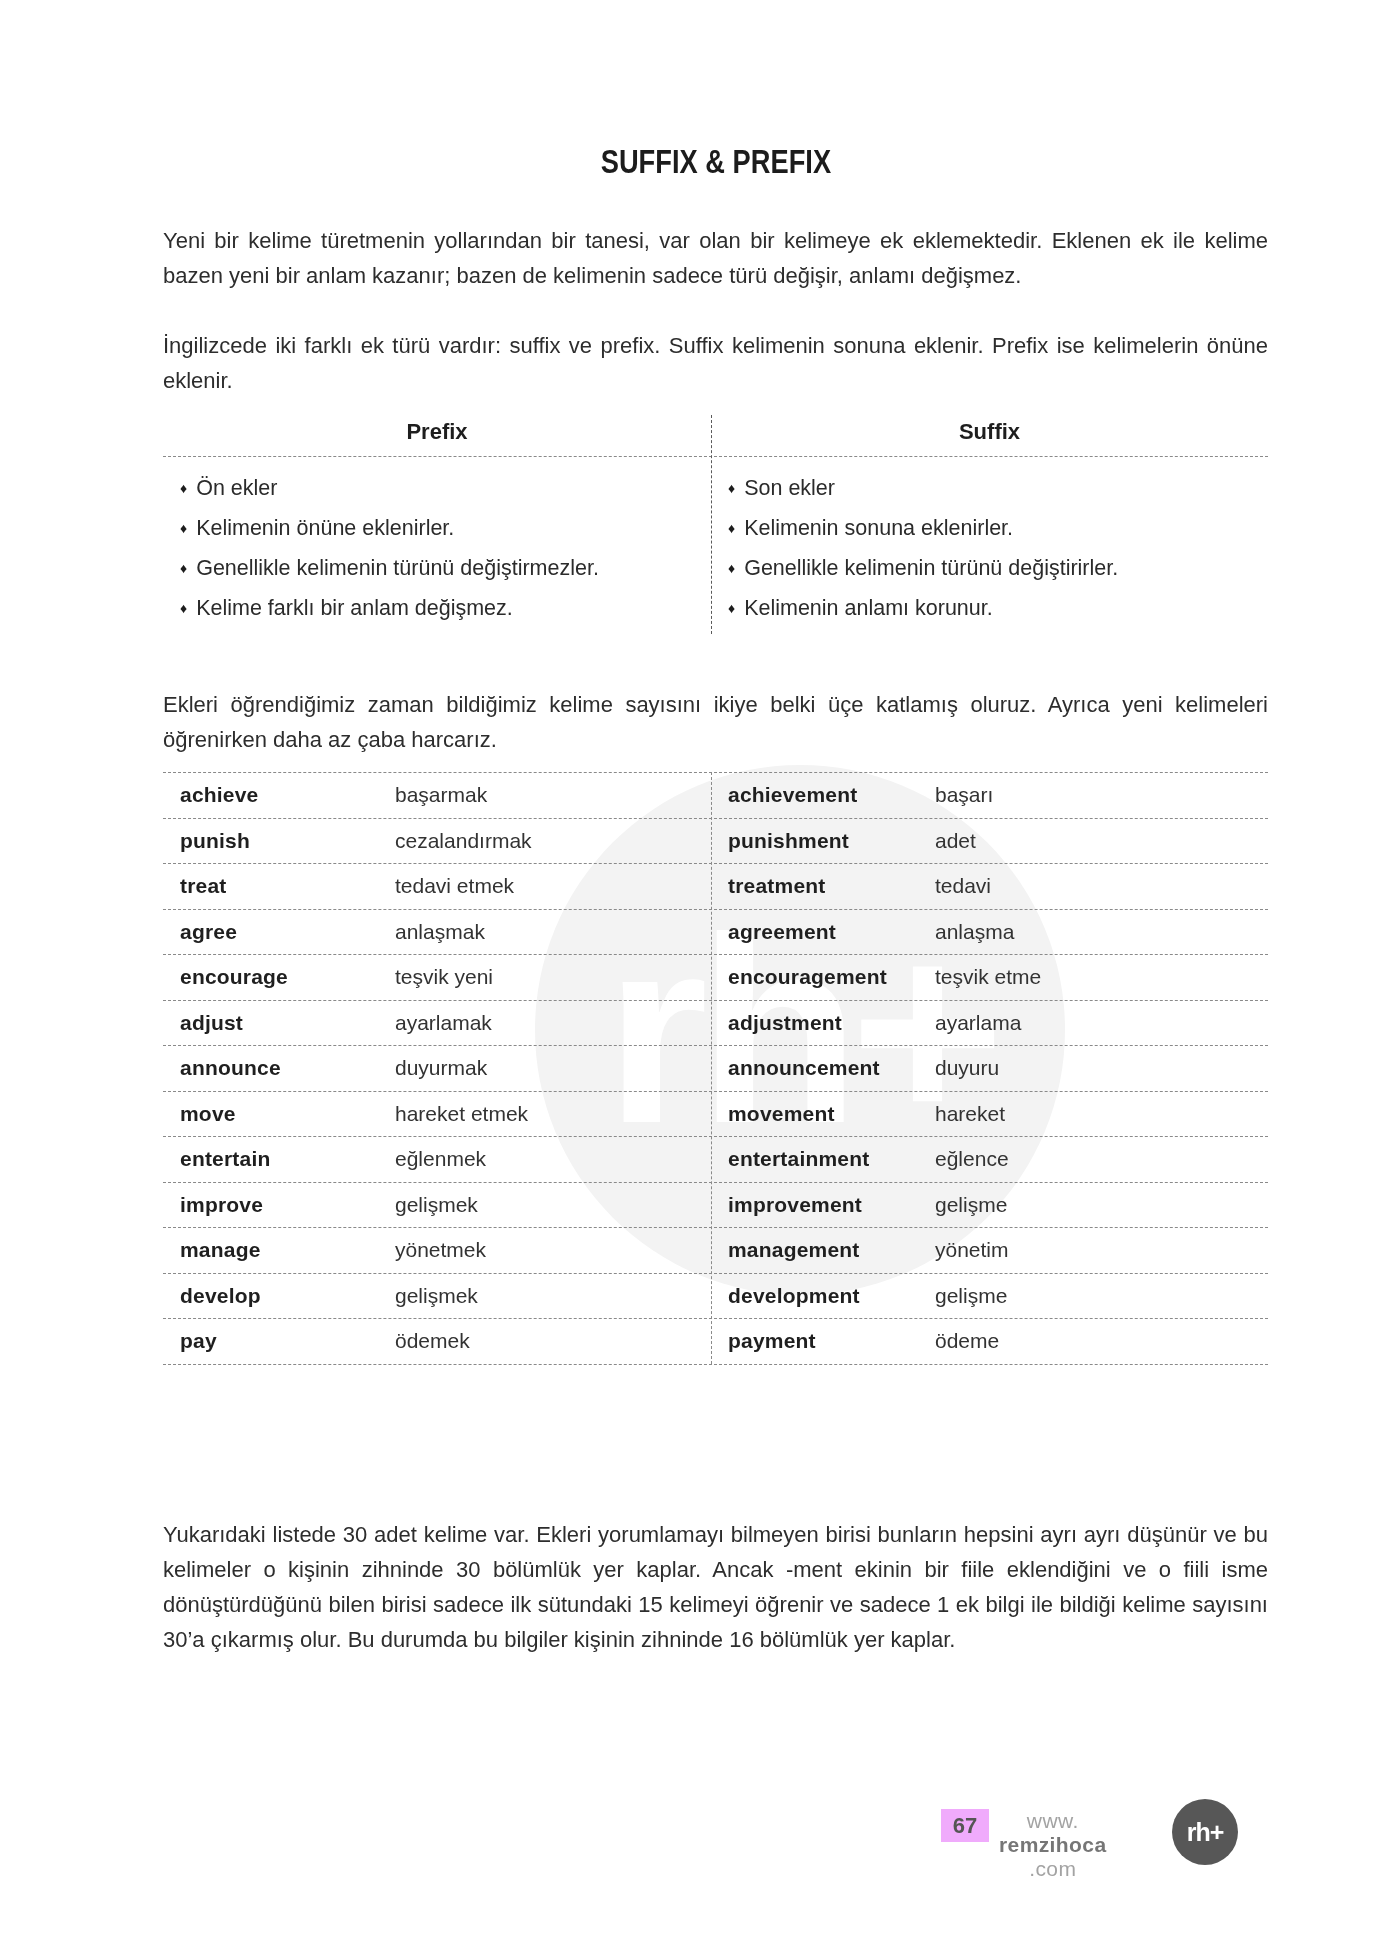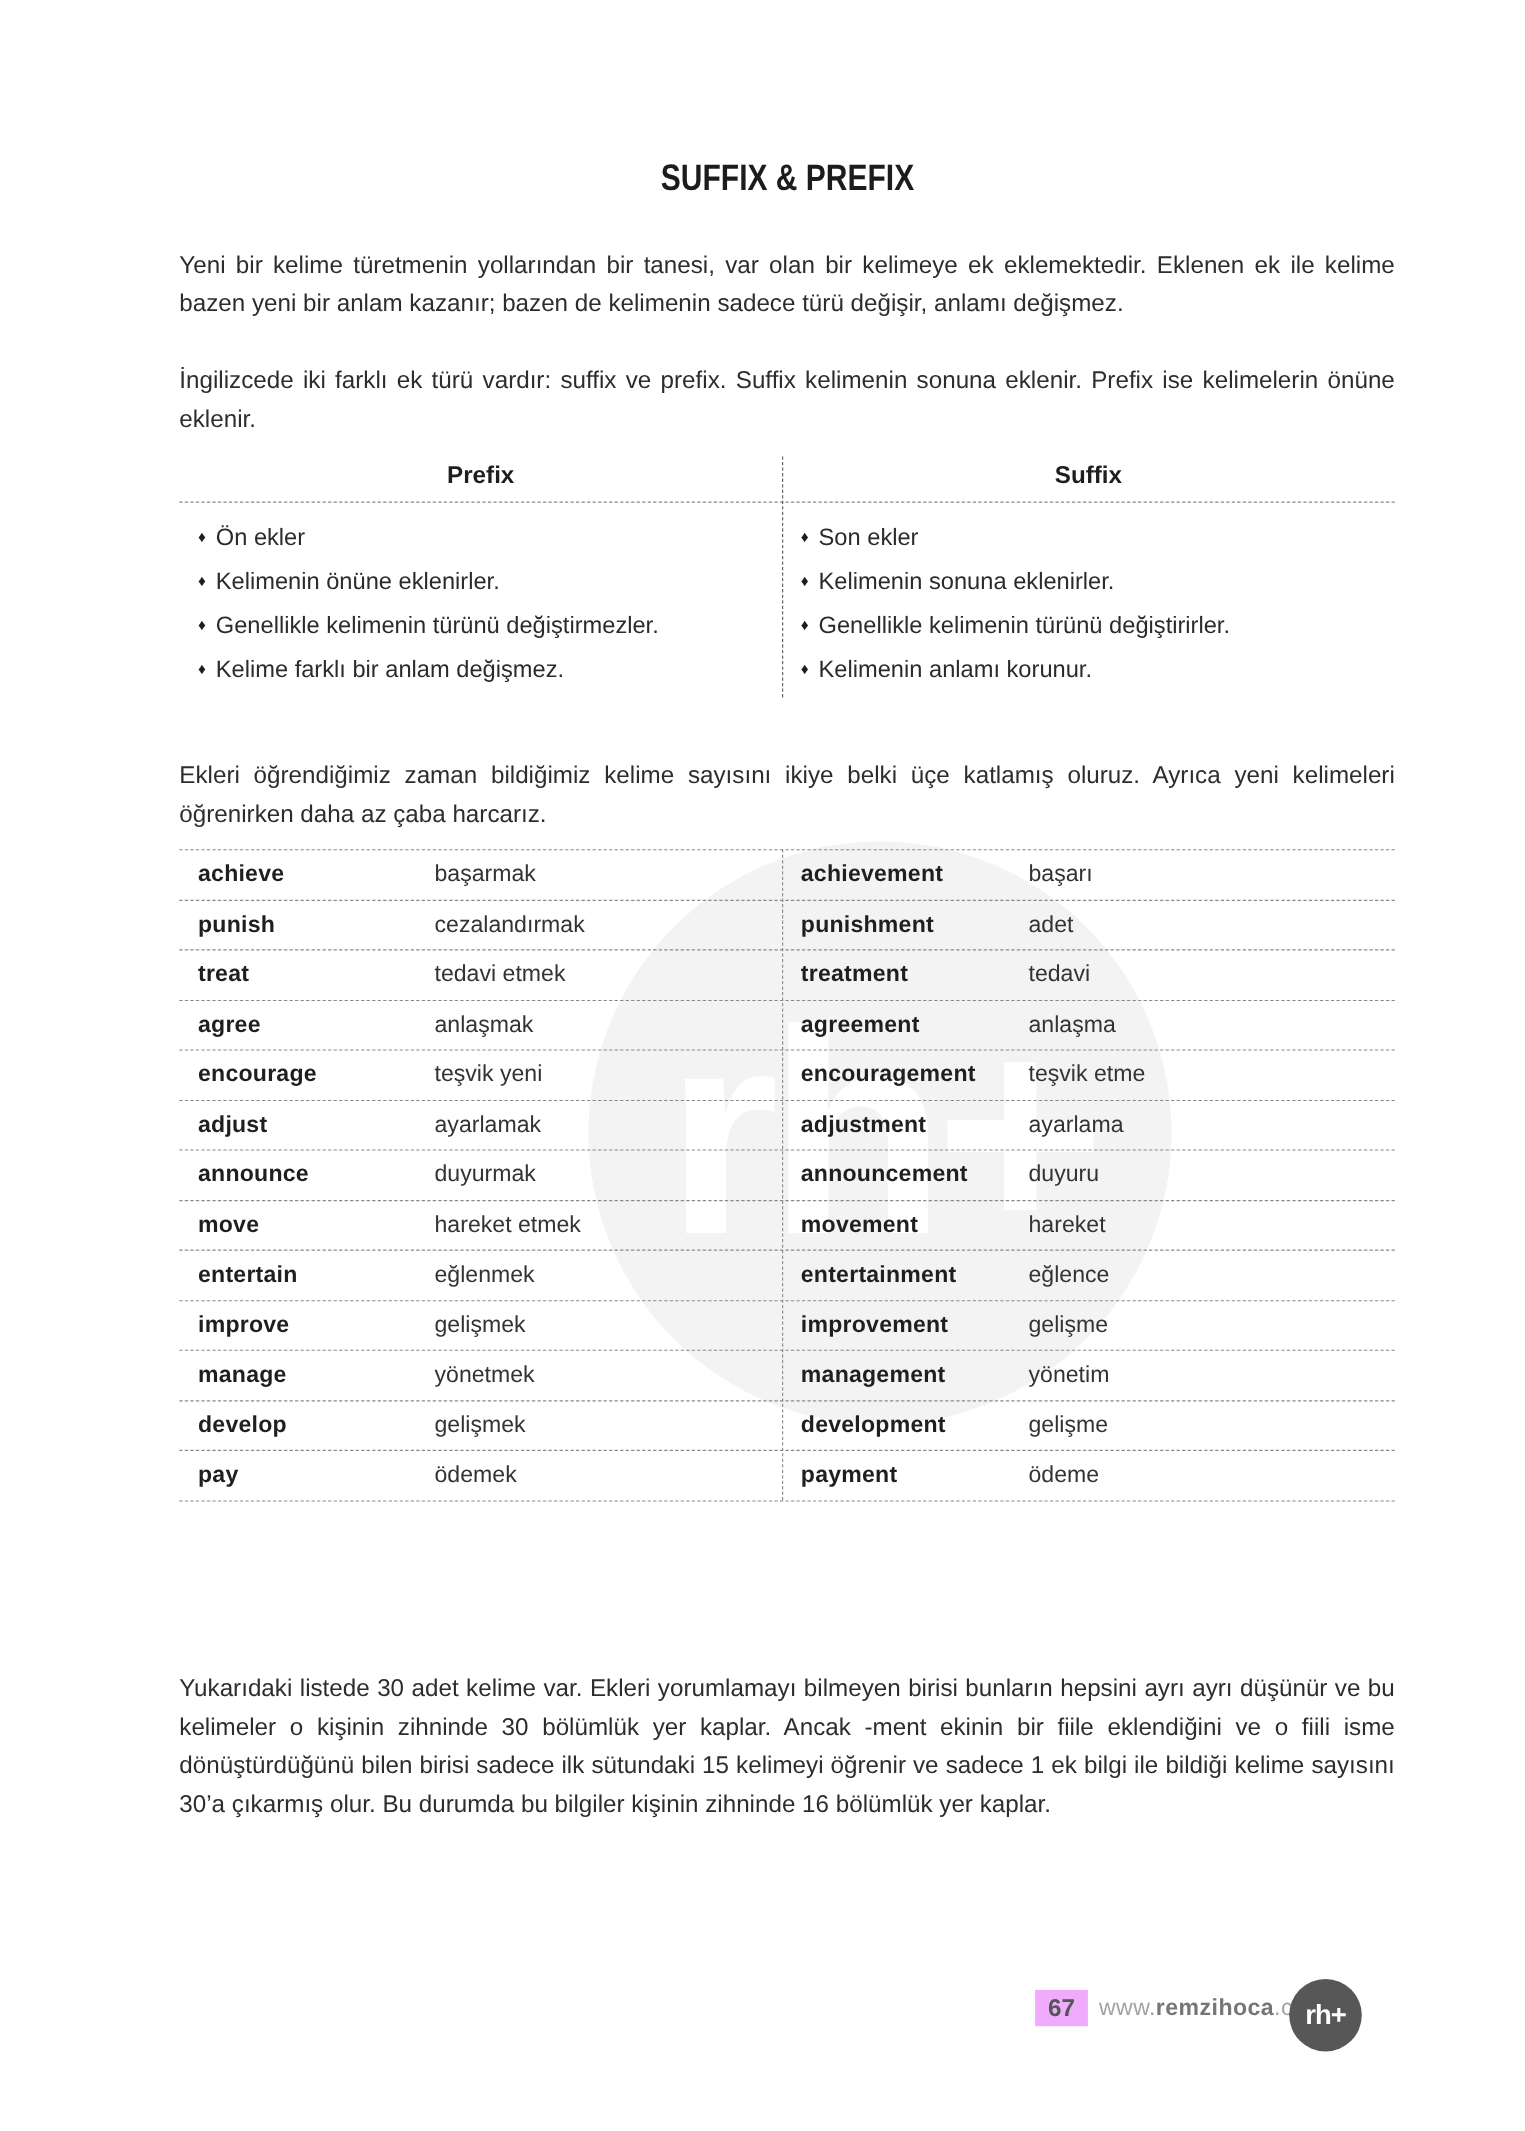--- a/index.html
+++ b/index.html
@@ -51,21 +51,21 @@
   .vrow .c1,.vrow .c3{padding-left:17px;}
   .en{font-weight:bold;font-size:21px;color:#1f1f1f;letter-spacing:0.2px;}
   .tr{font-size:21px;color:#333333;}
   
   .footer-page{
     position:absolute;left:941px;top:1809px;width:48px;height:33px;background:#f0abfc;
     color:#555;font-weight:bold;font-size:22px;display:flex;align-items:center;justify-content:center;
   }
   .footer-url{
     position:absolute;left:999px;top:1809px;height:33px;display:flex;align-items:center;
-    font-size:21px;color:#a3a3a3;letter-spacing:0.4px;
+    font-size:21px;color:#a3a3a3;letter-spacing:0.4px;flex-direction:column;
   }
   .footer-url .brand{font-weight:bold;color:#767676;}
   .footer-logo{
     position:absolute;left:1172px;top:1799px;width:66px;height:66px;border-radius:50%;
     background:#575757;color:#fff;display:flex;align-items:center;justify-content:center;
     font-weight:bold;font-size:25px;letter-spacing:-1px;
   }
 </style>
 </head>
 <body>

